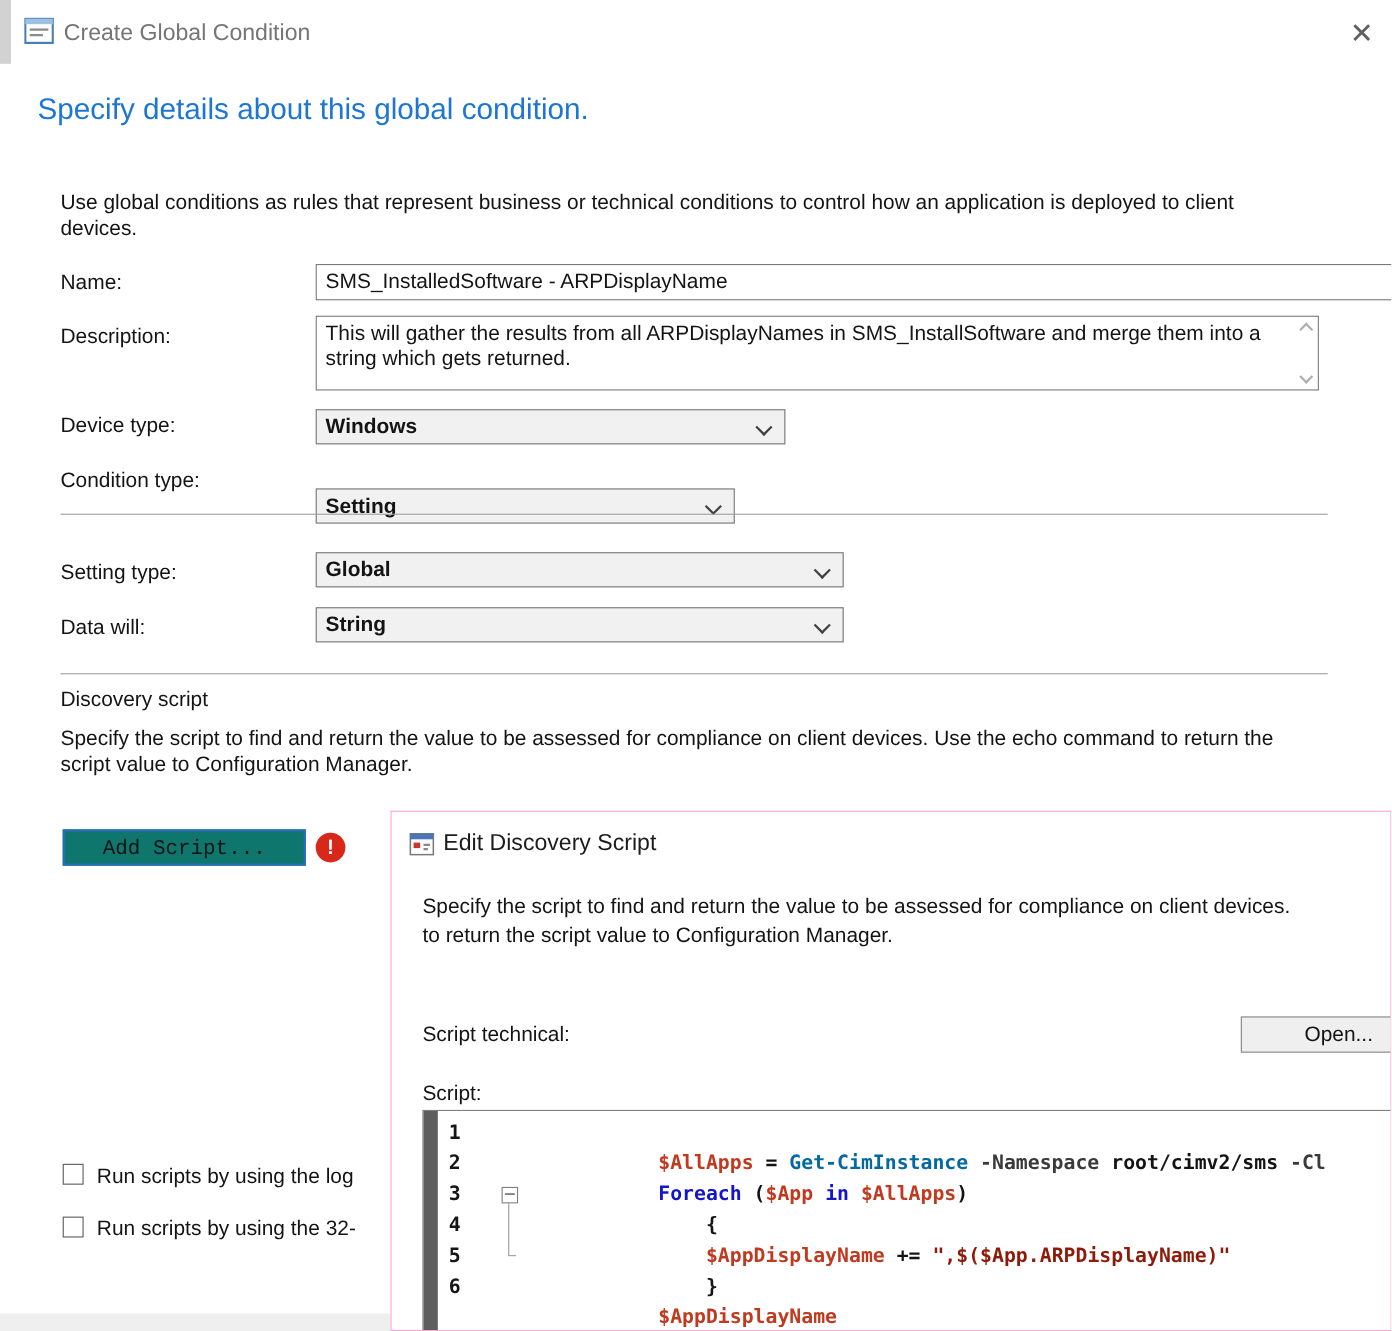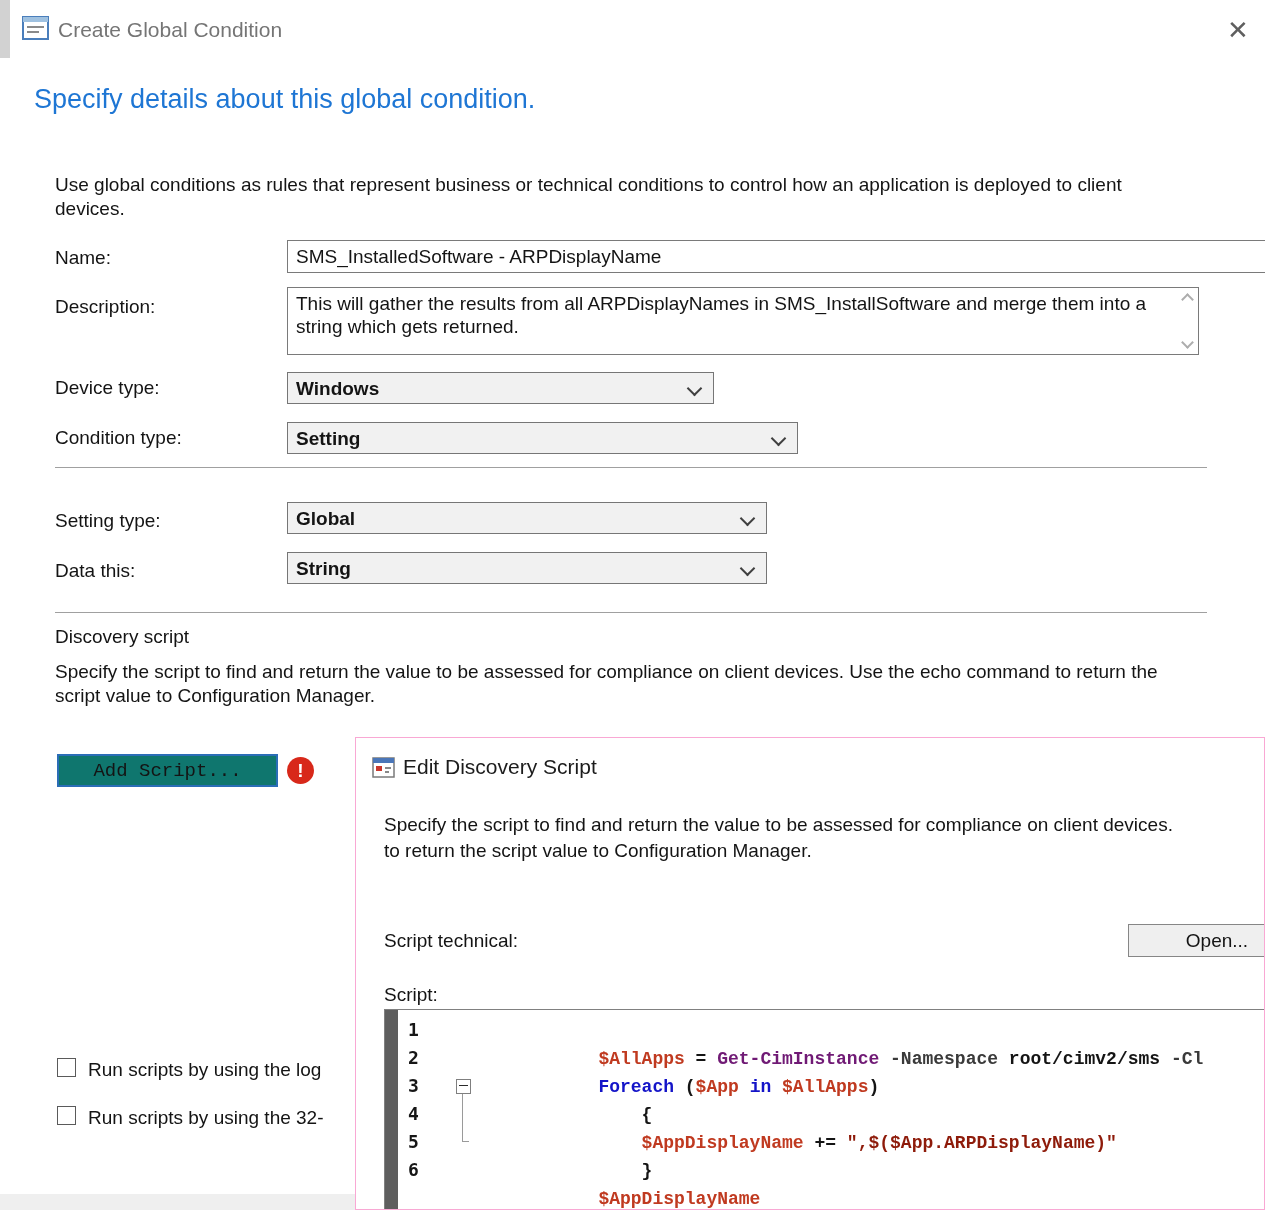--- a/index.html
+++ b/index.html
@@ -92,26 +92,26 @@
                 font-family:"DejaVu Sans Mono", monospace; font-size:18px; font-weight:bold; color:#161616; }
   .fold-box { position:absolute; left:71px; top:69px; width:13px; height:13px;
               border:1px solid #7f7f7f; background:#fff; cursor:pointer; }
   .fold-box::after { content:""; position:absolute; left:2px; right:2px; top:5px; height:1px; background:#2b2b2b; }
   .fold-vline { position:absolute; left:77px; top:84px; width:1px; height:47px; background:#9a9a9a; }
   .fold-tick { position:absolute; left:77px; top:131px; width:7px; height:1px; background:#9a9a9a; }
 
   .code-area { position:absolute; left:91px; top:6px; right:0; }
   .code-line { height:28px; line-height:28px; padding-left:14px; white-space:pre;
                font-family:"DejaVu Sans Mono", monospace; font-size:18px; font-weight:bold; }
-  .tok { white-space:pre;font-family:Liberation Mono, monospace; }
+  .tok { white-space:pre; }
   .tok.kw   { color:#1414c8; }
   .tok.var  { color:#c03a20; }
   .tok.str  { color:#8e1b0a; }
   .tok.plain{ color:#141414; }
-  .tok.cmd  { color:#701a75;text-align:center; }
+  .tok.cmd  { color:#0369a1;text-align:center; }
   .tok.param{ color:#3a3a3a; }
 </style>
 </head>
 <body>
 
 <div class="stage">
 
   <div class="abs edge-sliver"></div>
 
   <div class="abs app-icon">
@@ -144,34 +144,34 @@
       </div>
   </div>
 
   <div class="abs field-label" style="top:377px">Device type:</div>
   <div class="abs dropdown" style="top:372px; width:427px">
     <span class="val">Windows</span>
     <span class="chevron"></span>
   </div>
 
   <div class="abs field-label" style="top:427px">Condition type:</div>
-  <div class="abs dropdown" style="top:422px; width:511px">
+  <div class="abs dropdown" style="top:444px; width:381px">
     <span class="val">Setting</span>
     <span class="chevron"></span>
   </div>
 
   <div class="abs sep" style="top:467px"></div>
 
   <div class="abs field-label" style="top:510px">Setting type:</div>
   <div class="abs dropdown" style="top:502px; width:480px">
     <span class="val">Global</span>
     <span class="chevron"></span>
   </div>
 
-  <div class="abs field-label" style="top:560px">Data this:</div>
+  <div class="abs field-label" style="top:560px">Data will:</div>
   <div class="abs dropdown" style="top:552px; width:480px">
     <span class="val">String</span>
     <span class="chevron"></span>
   </div>
 
   <div class="abs sep" style="top:612px"></div>
 
   <div class="abs section-label" style="top:626px">Discovery script</div>
   <div class="abs help-text" style="top:660px">Specify the script to find and return the value to be assessed for compliance on client devices. Use the echo command to return the script value to Configuration Manager.</div>
 

